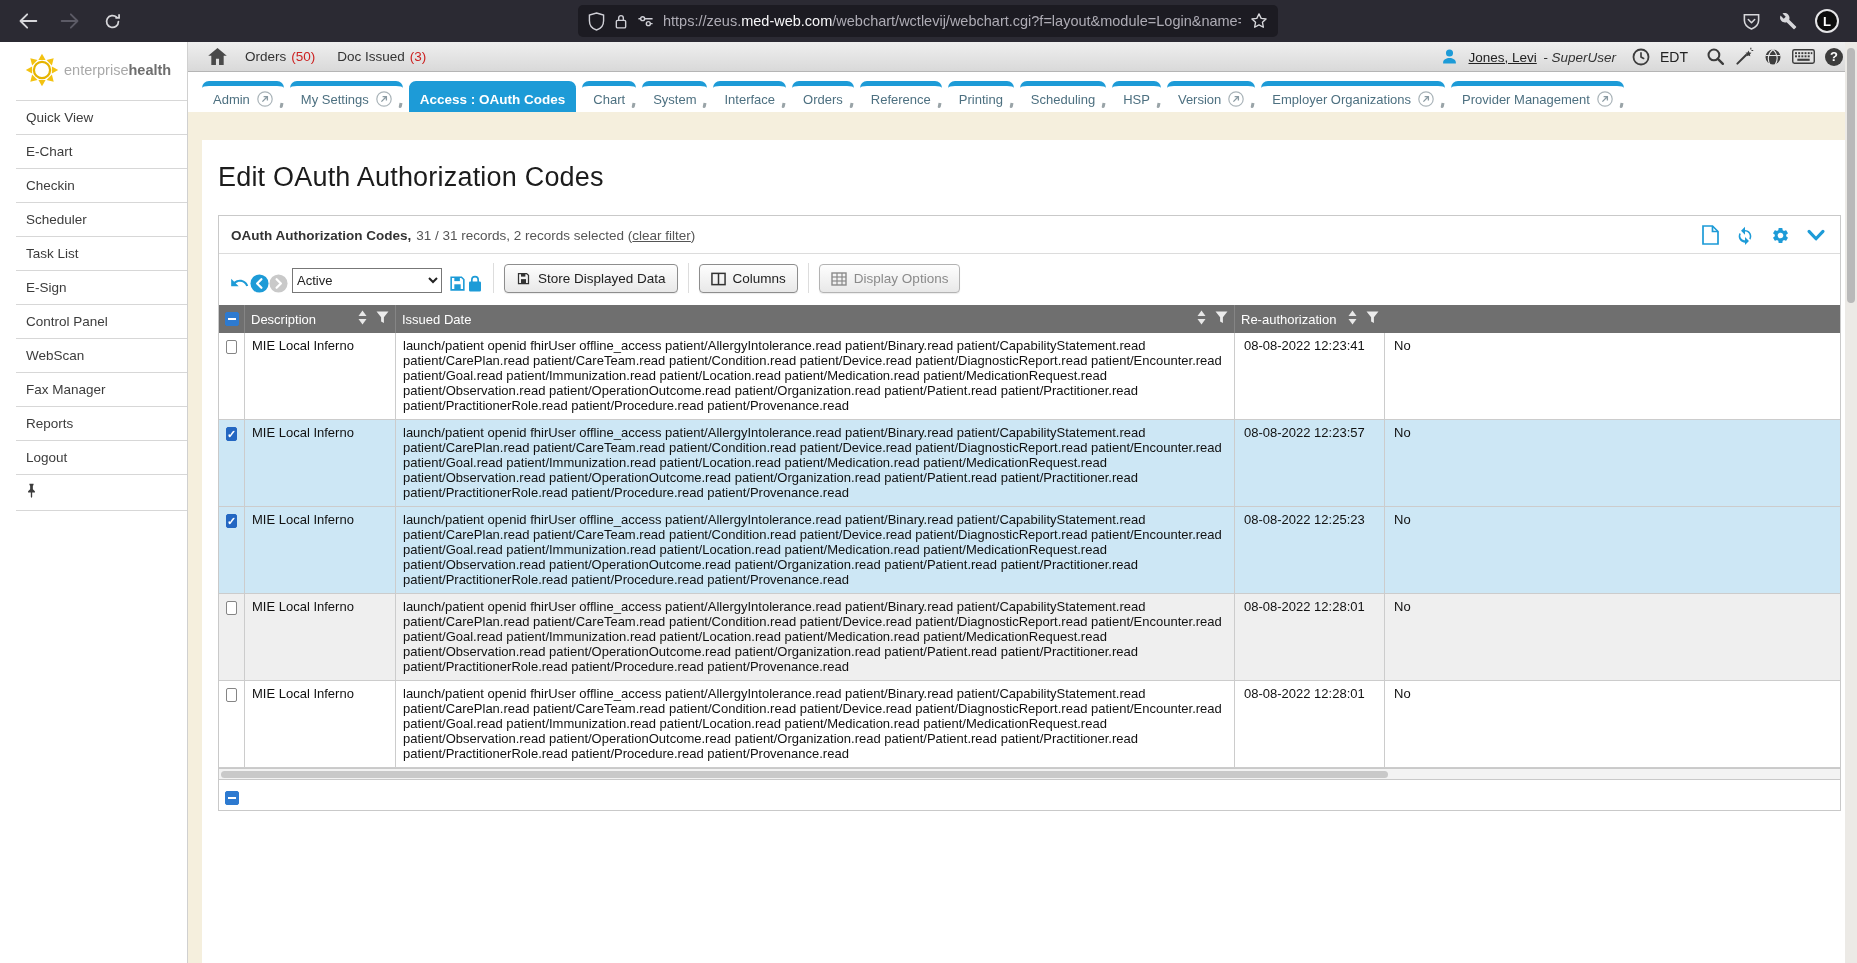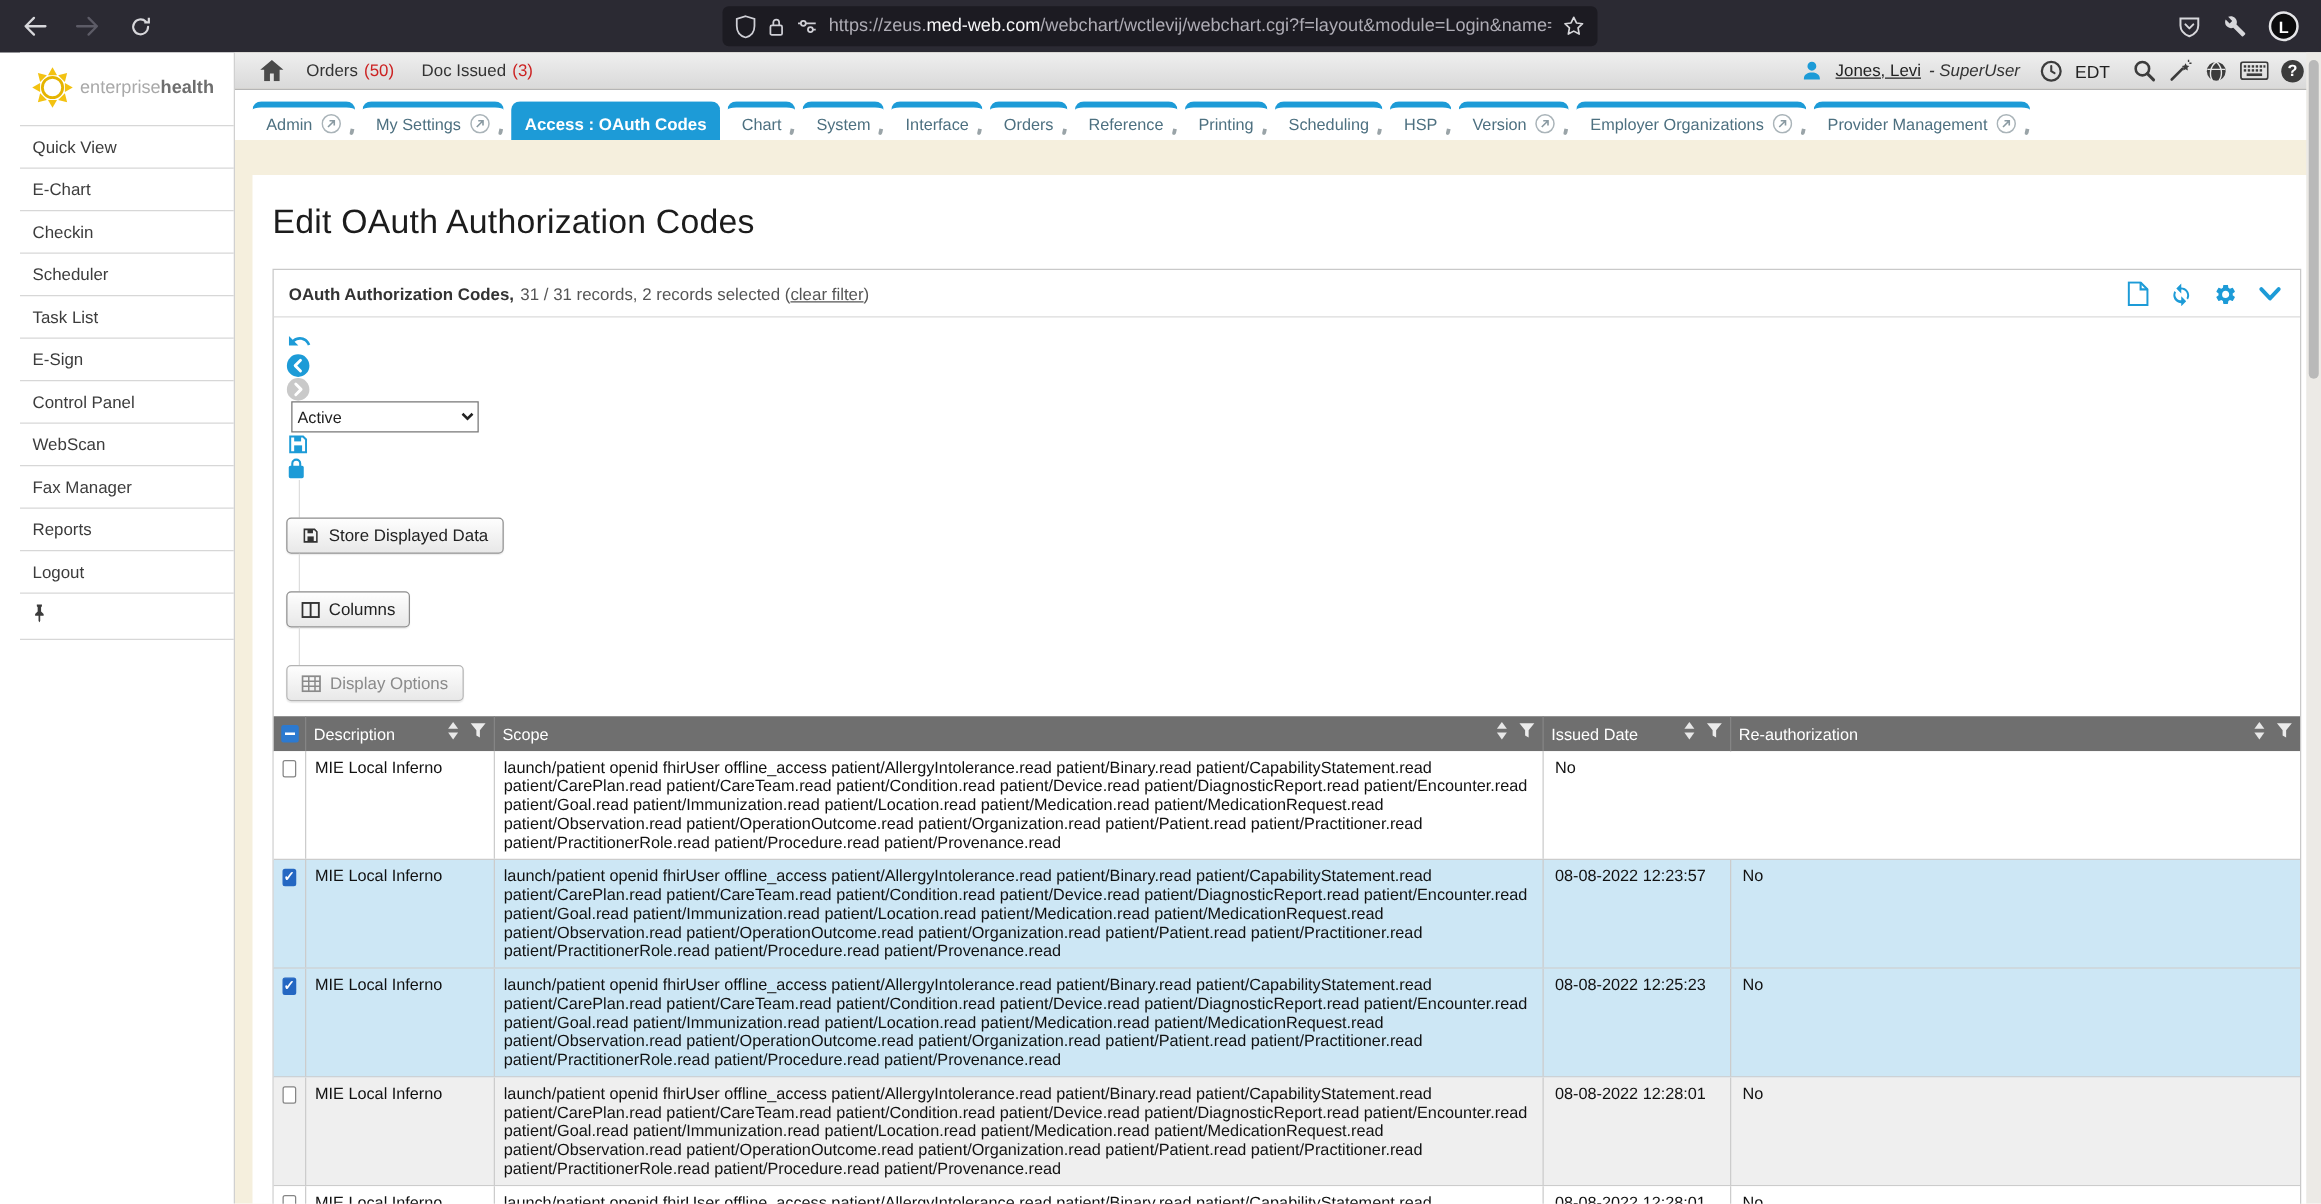--- a/index.html
+++ b/index.html
@@ -51,21 +51,21 @@
   h1.pagetitle { font-size:27px; font-weight:500; color:#1c1c1c; margin:8px 0 22px 0; letter-spacing:0.2px; }
 
   .panel { border:1px solid #c9c9c9; background:#fff; }
   .panel-head { display:flex; align-items:center; padding:9px 14px 8px 12px; border-bottom:1px solid #dcdcdc; }
   .panel-title { font-size:13.5px; font-weight:bold; color:#333; margin-right:5px; }
   .panel-sub { font-size:13.5px; color:#555; }
   .panel-sub a { color:#555; text-decoration:underline; cursor:pointer; }
   .panel-icons { margin-left:auto; display:flex; align-items:center; gap:16px; }
   .panel-icons > span { cursor:pointer; display:flex; }
 
-  .toolbar { display:flex; align-items:flex-start; gap:0; padding:9px 10px 12px 10px;flex-direction:column; }
+  .toolbar { display:flex; align-items:flex-end; gap:0; padding:9px 10px 12px 10px; }
   .toolbar .vsep { width:1px; height:30px; background:#ddd; margin:0 10px; }
   .circle-btn { display:flex; cursor:pointer; }
   select.statussel { height:25px; min-width:150px; font-size:13px; font-family:"Liberation Sans",sans-serif; border:1px solid #777; background:#fff; color:#222; margin:0 6px 0 4px; }
   .btn { display:flex; align-items:center; gap:7px; height:29px; padding:0 11px; border:1px solid #8d8d8d; border-radius:4px; background:linear-gradient(#fefefe,#e8e8e8); font-size:13.5px; color:#222; cursor:pointer; box-shadow:0 1px 1px rgba(0,0,0,0.08); font-family:"Liberation Sans",sans-serif; }
   .btn.muted { color:#8a8a8a; border-color:#b3b3b3; }
 
   
   .thead, .trow { display:grid; grid-template-columns:26px 151px minmax(0,1fr) 150px 455px; }
   .thead { background:#6f6f6f; color:#fff; }
   .th { display:flex; align-items:center; padding:5px 6px; border-right:1px solid #858585; height:28px; }
@@ -450,32 +450,20 @@
                 <span><svg width="11" height="15" viewBox="0 0 10 15">
                     <path d="M5 0.5 L9 6 H1z" fill="#e8e8e8"></path>
                     <path d="M5 14.5 L1 9 H9z" fill="#e8e8e8"></path>
                   </svg></span>
                 <span><svg width="13" height="13" viewBox="0 0 12 12">
                     <path d="M0.5 0.5 H11.5 L7.3 5.8 V11 L4.7 9.6 V5.8 Z" fill="#ececec"></path>
                   </svg></span>
               </span>
           </div>
           <div class="th">
-            <span class="thlabel">Scope</span>
-            <span class="thicons">
-                <span><svg width="11" height="15" viewBox="0 0 10 15">
-                    <path d="M5 0.5 L9 6 H1z" fill="#e8e8e8"></path>
-                    <path d="M5 14.5 L1 9 H9z" fill="#e8e8e8"></path>
-                  </svg></span>
-                <span><svg width="13" height="13" viewBox="0 0 12 12">
-                    <path d="M0.5 0.5 H11.5 L7.3 5.8 V11 L4.7 9.6 V5.8 Z" fill="#ececec"></path>
-                  </svg></span>
-              </span>
-          </div>
-          <div class="th">
             <span class="thlabel">Issued Date</span>
             <span class="thicons">
                 <span><svg width="11" height="15" viewBox="0 0 10 15">
                     <path d="M5 0.5 L9 6 H1z" fill="#e8e8e8"></path>
                     <path d="M5 14.5 L1 9 H9z" fill="#e8e8e8"></path>
                   </svg></span>
                 <span><svg width="13" height="13" viewBox="0 0 12 12">
                     <path d="M0.5 0.5 H11.5 L7.3 5.8 V11 L4.7 9.6 V5.8 Z" fill="#ececec"></path>
                   </svg></span>
               </span>
@@ -494,20 +482,21 @@
           </div>
         </div>
 
         <div id="table-body">
             <div class="trow ">
               <div class="td cb-cell">
                 <span class="checkbox"></span>
               </div>
               <div class="td">MIE Local Inferno</div>
               <div class="td">launch/patient openid fhirUser offline_access patient/AllergyIntolerance.read patient/Binary.read patient/CapabilityStatement.read patient/CarePlan.read patient/CareTeam.read patient/Condition.read patient/Device.read patient/DiagnosticReport.read patient/Encounter.read patient/Goal.read patient/Immunization.read patient/Location.read patient/Medication.read patient/MedicationRequest.read patient/Observation.read patient/OperationOutcome.read patient/Organization.read patient/Patient.read patient/Practitioner.read patient/PractitionerRole.read patient/Procedure.read patient/Provenance.read</div>
+              <div class="td date-cell">08-08-2022 12:23:41</div>
               <div class="td reauth-cell" style="border-right: none;">No</div>
             </div>
             <div class="trow selected">
               <div class="td cb-cell">
                 <span class="checkbox checked"></span>
               </div>
               <div class="td">MIE Local Inferno</div>
               <div class="td">launch/patient openid fhirUser offline_access patient/AllergyIntolerance.read patient/Binary.read patient/CapabilityStatement.read patient/CarePlan.read patient/CareTeam.read patient/Condition.read patient/Device.read patient/DiagnosticReport.read patient/Encounter.read patient/Goal.read patient/Immunization.read patient/Location.read patient/Medication.read patient/MedicationRequest.read patient/Observation.read patient/OperationOutcome.read patient/Organization.read patient/Patient.read patient/Practitioner.read patient/PractitionerRole.read patient/Procedure.read patient/Provenance.read</div>
               <div class="td date-cell">08-08-2022 12:23:57</div>
               <div class="td reauth-cell" style="border-right: none;">No</div>

